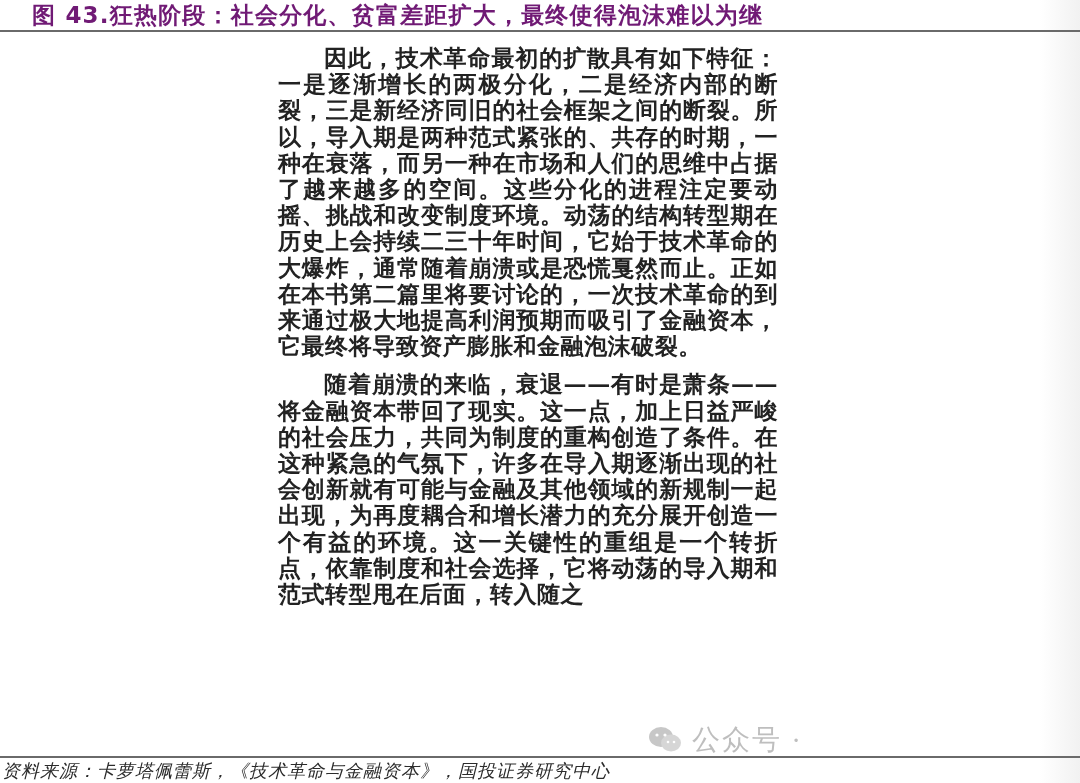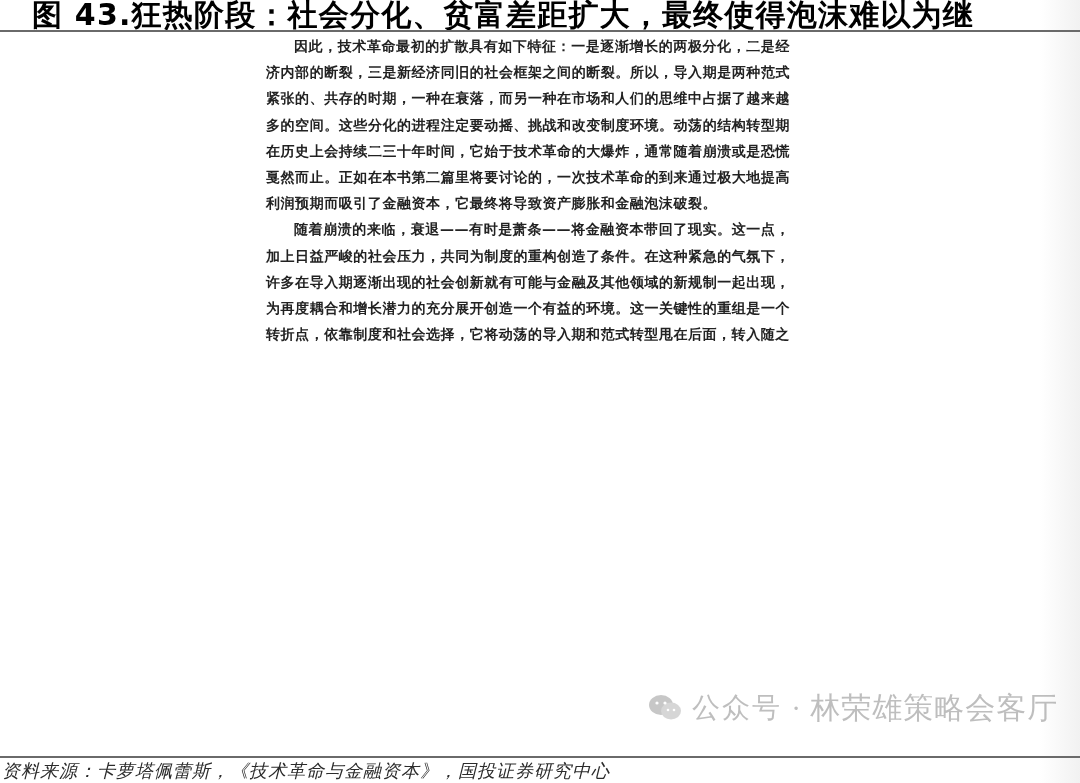--- a/index.html
+++ b/index.html
@@ -24,23 +24,23 @@
       background: linear-gradient(to right, rgba(240,240,240,0) 0%, #f1f1f1 100%);
     }
     .figure-title {
       position: absolute;
       left: 32px;
       top: 0px;
       height: 30px;
       line-height: 30px;
       font-family: "DejaVu Sans", sans-serif;
       font-weight: bold;
-      font-size: 30px;
+      font-size: 23px;
       letter-spacing: 1.2px;
-      color: #000000;
+      color: #701a75;
       white-space: nowrap;
     }
     .rule-top {
       position: absolute;
       left: 0;
       top: 30px;
       width: 1080px;
       height: 2px;
       background: #6a6a6a;
     }
@@ -52,22 +52,22 @@
       height: 2px;
       background: #6a6a6a;
     }
     .scan {
       position: absolute;
       left: 266px;
       top: 33px;
       width: 524px;
     }
     .para {
-      margin: 0;
-      font-size: 14px;
+      margin: 12px;
+      font-size: 23px;
       line-height: 26.2px;
       letter-spacing: 0.55px;
       text-align: justify;
       text-indent: 2em;
       font-weight: bold;
       color: #222;
     }
     .source {
       position: absolute;
       left: 2px;
@@ -77,21 +77,21 @@
       font-family: "DejaVu Serif", serif;
       font-style: italic;
       font-size: 18px;
       letter-spacing: 1px;
       color: #2b2b2b;
       white-space: nowrap;
     }
     .watermark {
       position: absolute;
       left: 648px;
-      top: 688px;
+      top: 720px;
       height: 40px;
       display: flex;
       align-items: center;
       gap: 10px;
       opacity: 0.55;
       pointer-events: none;
     }
     .wm-icon {
       width: 34px;
       height: 30px;
@@ -133,17 +133,16 @@
       <ellipse cx="13" cy="12" rx="12" ry="10" fill="#9a9a9a"></ellipse>
       <ellipse cx="23" cy="18" rx="10" ry="8.5" fill="#b5b5b5"></ellipse>
       <circle cx="9" cy="10" r="1.6" fill="#fff"></circle>
       <circle cx="17" cy="10" r="1.6" fill="#fff"></circle>
       <circle cx="20" cy="17" r="1.3" fill="#fff"></circle>
       <circle cx="26" cy="17" r="1.3" fill="#fff"></circle>
     </svg>
   </span>
   <span class="wm-text-1">公众号</span>
   <span class="wm-dot">·</span>
-  <span class="wm-text-2">林荣雄策略会客厅</span>
 </div>
 
 <div class="rule-bottom"></div>
 <div class="source">资料来源：卡萝塔佩蕾斯，《技术革命与金融资本》，国投证券研究中心</div>
 
 </body></html>

